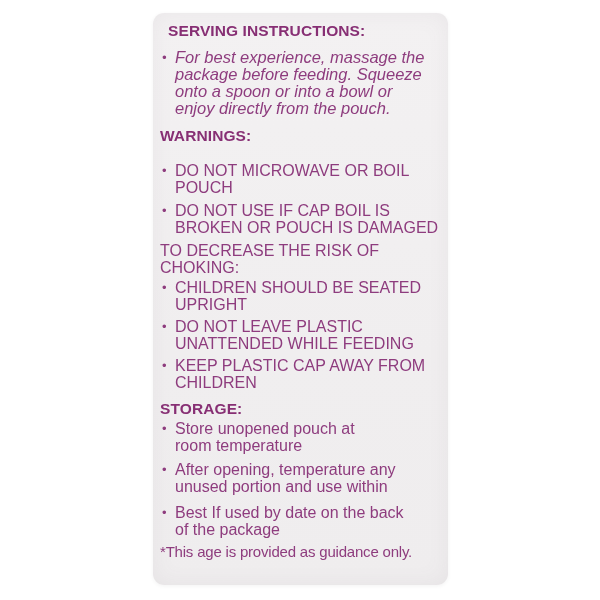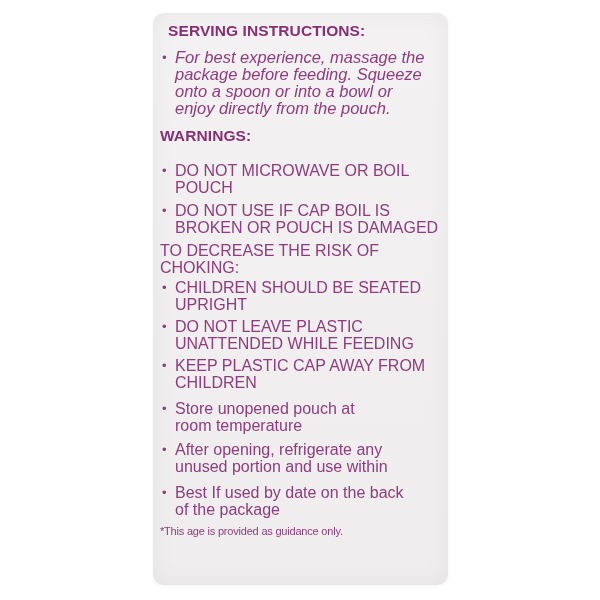--- a/index.html
+++ b/index.html
@@ -40,21 +40,21 @@
   .dot {
     flex: 0 0 13px;
     font-size: 13px;
     line-height: 17px;
     padding-left: 2px;
   }
   .lines { flex: 1 1 auto; min-width: 0; }
   .italic { font-style: italic; font-size: 16.5px; }
   .plain { }
   .footnote {
-    font-size: 11px;
+    font-size: 15px;
     letter-spacing: -0.2px;
     white-space: nowrap;
   }
   .mb1  { margin-bottom: 18px; }
   .mb3  { margin-bottom: 3px; }
   .mb5  { margin-bottom: 5px; }
   .mb6  { margin-bottom: 6px; }
   .mb7  { margin-bottom: 7px; }
   .mb9  { margin-bottom: 9px; }
   .mb10 { margin-bottom: 10px; }
@@ -117,33 +117,34 @@
     </div>
 
     <div class="block bullet mb9">
       <span class="dot">•</span>
       <span class="lines">
         <span class="line">KEEP PLASTIC CAP AWAY FROM</span>
         <span class="line">CHILDREN</span>
       </span>
     </div>
 
+    <div class="block heading mb3">STORAGE:</div>
 
     <div class="block bullet mb7">
       <span class="dot">•</span>
       <span class="lines">
         <span class="line">Store unopened pouch at</span>
         <span class="line">room temperature</span>
       </span>
     </div>
 
     <div class="block bullet mb9">
       <span class="dot">•</span>
       <span class="lines">
-        <span class="line">After opening, refrigerate any</span>
+        <span class="line">After opening, temperature any</span>
         <span class="line">unused portion and use within</span>
       </span>
     </div>
 
     <div class="block bullet mb5">
       <span class="dot">•</span>
       <span class="lines">
         <span class="line">Best If used by date on the back</span>
         <span class="line">of the package</span>
       </span>

